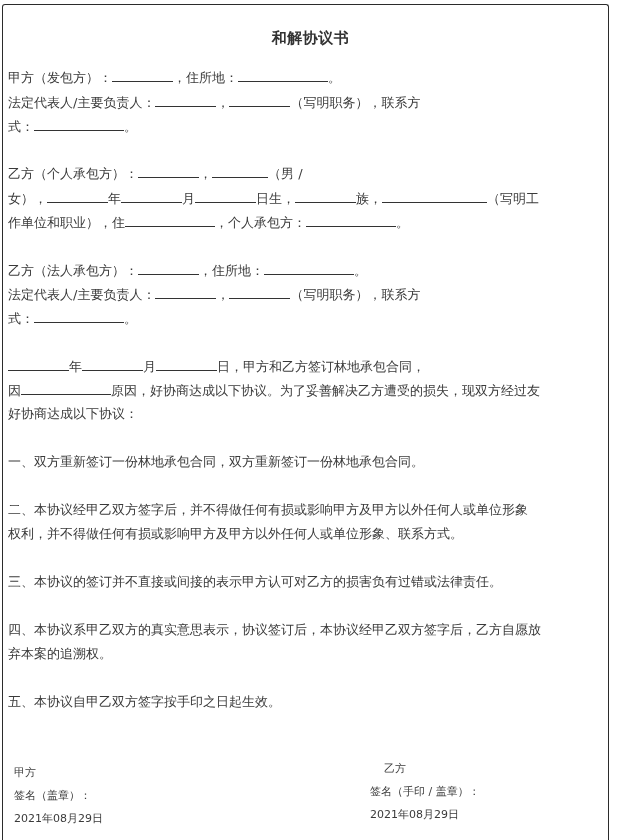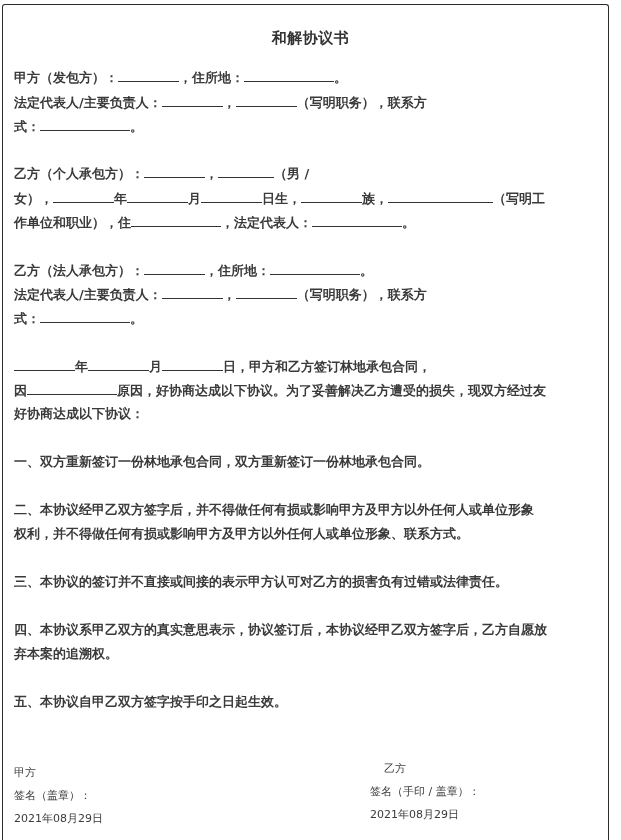--- a/index.html
+++ b/index.html
@@ -32,26 +32,25 @@
     width: 621px;
     top: 29px;
     text-align: center;
     font-size: 15px;
     font-weight: bold;
     color: #333333;
     letter-spacing: 0.5px;
   }
   .line {
     position: absolute;
-    left: 14px;
+    left: 8px;
     font-size: 13px;
     line-height: 16px;
     white-space: nowrap;
     color: #3a3a3a;
-    font-weight: bold;
   }
   .blank {
     display: inline-block;
     border-bottom: 1px solid #333;
     height: 12px;
     vertical-align: baseline;
   }
   .w56 { width: 56px; }
   .w60 { width: 61px; }
   .w90 { width: 90px; }
@@ -81,21 +80,21 @@
   <span>式：</span><span class="blank w90"></span><span>。</span>
 </div>
 
 <div class="line" style="top:165px">
   <span>乙方（个人承包方）：</span><span class="blank w60"></span><span>，</span><span class="blank w56"></span><span>（男 /</span>
 </div>
 <div class="line" style="top:190px">
   <span>女），</span><span class="blank w60"></span><span>年</span><span class="blank w60"></span><span>月</span><span class="blank w60"></span><span>日生，</span><span class="blank w60"></span><span>族，</span><span class="blank w105"></span><span>（写明工</span>
 </div>
 <div class="line" style="top:214px">
-  <span>作单位和职业），住</span><span class="blank w90"></span><span>，法定代表人：</span><span class="blank w90"></span><span>。</span>
+  <span>作单位和职业），住</span><span class="blank w90"></span><span>，个人承包方：</span><span class="blank w90"></span><span>。</span>
 </div>
 
 <div class="line" style="top:262px">
   <span>乙方（法人承包方）：</span><span class="blank w60"></span><span>，住所地：</span><span class="blank w90"></span><span>。</span>
 </div>
 <div class="line" style="top:286px">
   <span>法定代表人/主要负责人：</span><span class="blank w60"></span><span>，</span><span class="blank w60"></span><span>（写明职务），联系方</span>
 </div>
 <div class="line" style="top:310px">
   <span>式：</span><span class="blank w90"></span><span>。</span>

